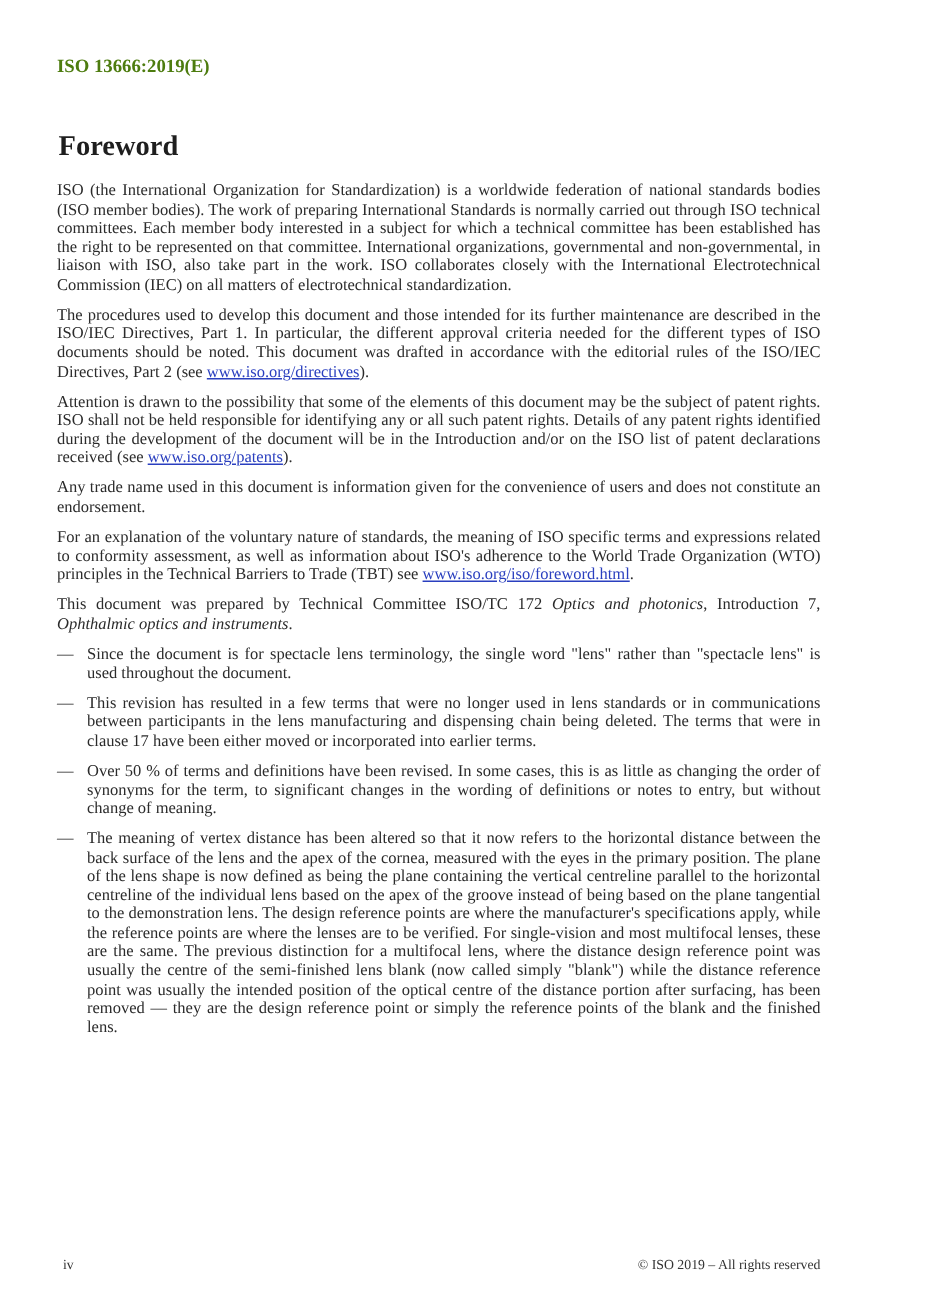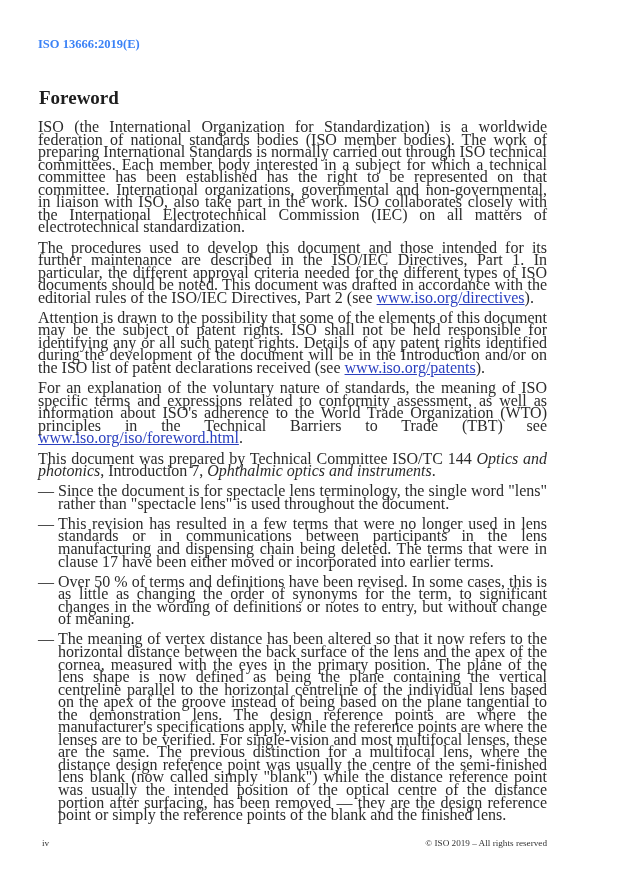--- a/index.html
+++ b/index.html
@@ -4,30 +4,30 @@
   <style>
     html, body { margin: 0; padding: 0; background: #ffffff; }
     body {
       width: 620px; height: 876px; position: relative; overflow: hidden;
       font-family: "DejaVu Serif", "Liberation Serif", serif;
       color: #2a2a2a;
     }
     .page-header {
       position: absolute; left: 38px; top: 37px;
       font-family: "Liberation Serif", serif; font-weight: bold; font-size: 12.5px;
-      color: #3b82f6;
+      color: #4d7c0f;
     }
     .title {
       position: absolute; left: 38px; top: 86px;
       font-family: "Liberation Serif", serif; font-weight: bold; font-size: 19px;
       color: #1e1e1e; margin: 1px;
     }
     .content {
       position: absolute; left: 38px; top: 121px; width: 509px;
-      font-family: "Liberation Serif", serif; font-size: 16px; line-height: 12.55px;
+      font-family: "Liberation Serif", serif; font-size: 11px; line-height: 12.55px;
       text-align: justify; color: #2b2b2b;
     }
     .content p { margin: 0 0 7.6px 0; }
     a.link { color: #2a3fbf; text-decoration: underline; margin-top: 20px; }
     em { font-style: italic; }
     ul.changes { list-style: none; margin: 0; padding: 0; }
     ul.changes li { position: relative; padding-left: 20px; margin: 0 0 7.6px 0; }
     ul.changes li .dash { position: absolute; left: 0; top: 0; }
     .footer {
       position: absolute; left: 38px; top: 838px; width: 509px;
@@ -43,24 +43,25 @@
 
 <h1 class="title">Foreword</h1>
 
 <div class="content">
   <p>ISO (the International Organization for Standardization) is a worldwide federation of national standards bodies (ISO member bodies). The work of preparing International Standards is normally carried out through ISO technical committees. Each member body interested in a subject for which a technical committee has been established has the right to be represented on that committee. International organizations, governmental and non-governmental, in liaison with ISO, also take part in the work. ISO collaborates closely with the International Electrotechnical Commission (IEC) on all matters of electrotechnical standardization.</p>
 
   <p><span>The procedures used to develop this document and those intended for its further maintenance are described in the ISO/IEC Directives, Part 1. In particular, the different approval criteria needed for the different types of ISO documents should be noted. This document was drafted in accordance with the editorial rules of the ISO/IEC Directives, Part 2 (see </span><a class="link" href="www.iso.org/directives">www.iso.org/directives</a><span>).</span></p>
 
   <p><span>Attention is drawn to the possibility that some of the elements of this document may be the subject of patent rights. ISO shall not be held responsible for identifying any or all such patent rights. Details of any patent rights identified during the development of the document will be in the Introduction and/or on the ISO list of patent declarations received (see </span><a class="link" href="www.iso.org/patents">www.iso.org/patents</a><span>).</span></p>
 
+  <p>Any trade name used in this document is information given for the convenience of users and does not constitute an endorsement.</p>
 
   <p><span>For an explanation of the voluntary nature of standards, the meaning of ISO specific terms and expressions related to conformity assessment, as well as information about ISO's adherence to the World Trade Organization (WTO) principles in the Technical Barriers to Trade (TBT) see </span><a class="link" href="www.iso.org/iso/foreword.html">www.iso.org/iso/foreword.html</a><span>.</span></p>
 
-  <p><span>This document was prepared by Technical Committee ISO/TC 144 </span><em>Optics and photonics</em><span>, Introduction 7, </span><em>Ophthalmic optics and instruments</em><span>.</span></p>
+  <p><span>This document was prepared by Technical Committee ISO/TC 172 </span><em>Optics and photonics</em><span>, Introduction 7, </span><em>Ophthalmic optics and instruments</em><span>.</span></p>
 
 
 
   <ul class="changes">
     <li><span class="dash">—</span><span>Since the document is for spectacle lens terminology, the single word "lens" rather than "spectacle lens" is used throughout the document.</span></li>
     <li><span class="dash">—</span><span>This revision has resulted in a few terms that were no longer used in lens standards or in communications between participants in the lens manufacturing and dispensing chain being deleted. The terms that were in clause 17 have been either moved or incorporated into earlier terms.</span></li>
     <li><span class="dash">—</span><span>Over 50 % of terms and definitions have been revised. In some cases, this is as little as changing the order of synonyms for the term, to significant changes in the wording of definitions or notes to entry, but without change of meaning.</span></li>
     <li><span class="dash">—</span><span>The meaning of vertex distance has been altered so that it now refers to the horizontal distance between the back surface of the lens and the apex of the cornea, measured with the eyes in the primary position. The plane of the lens shape is now defined as being the plane containing the vertical centreline parallel to the horizontal centreline of the individual lens based on the apex of the groove instead of being based on the plane tangential to the demonstration lens. The design reference points are where the manufacturer's specifications apply, while the reference points are where the lenses are to be verified. For single-vision and most multifocal lenses, these are the same. The previous distinction for a multifocal lens, where the distance design reference point was usually the centre of the semi-finished lens blank (now called simply "blank") while the distance reference point was usually the intended position of the optical centre of the distance portion after surfacing, has been removed — they are the design reference point or simply the reference points of the blank and the finished lens.</span></li>
   </ul>
 </div>

